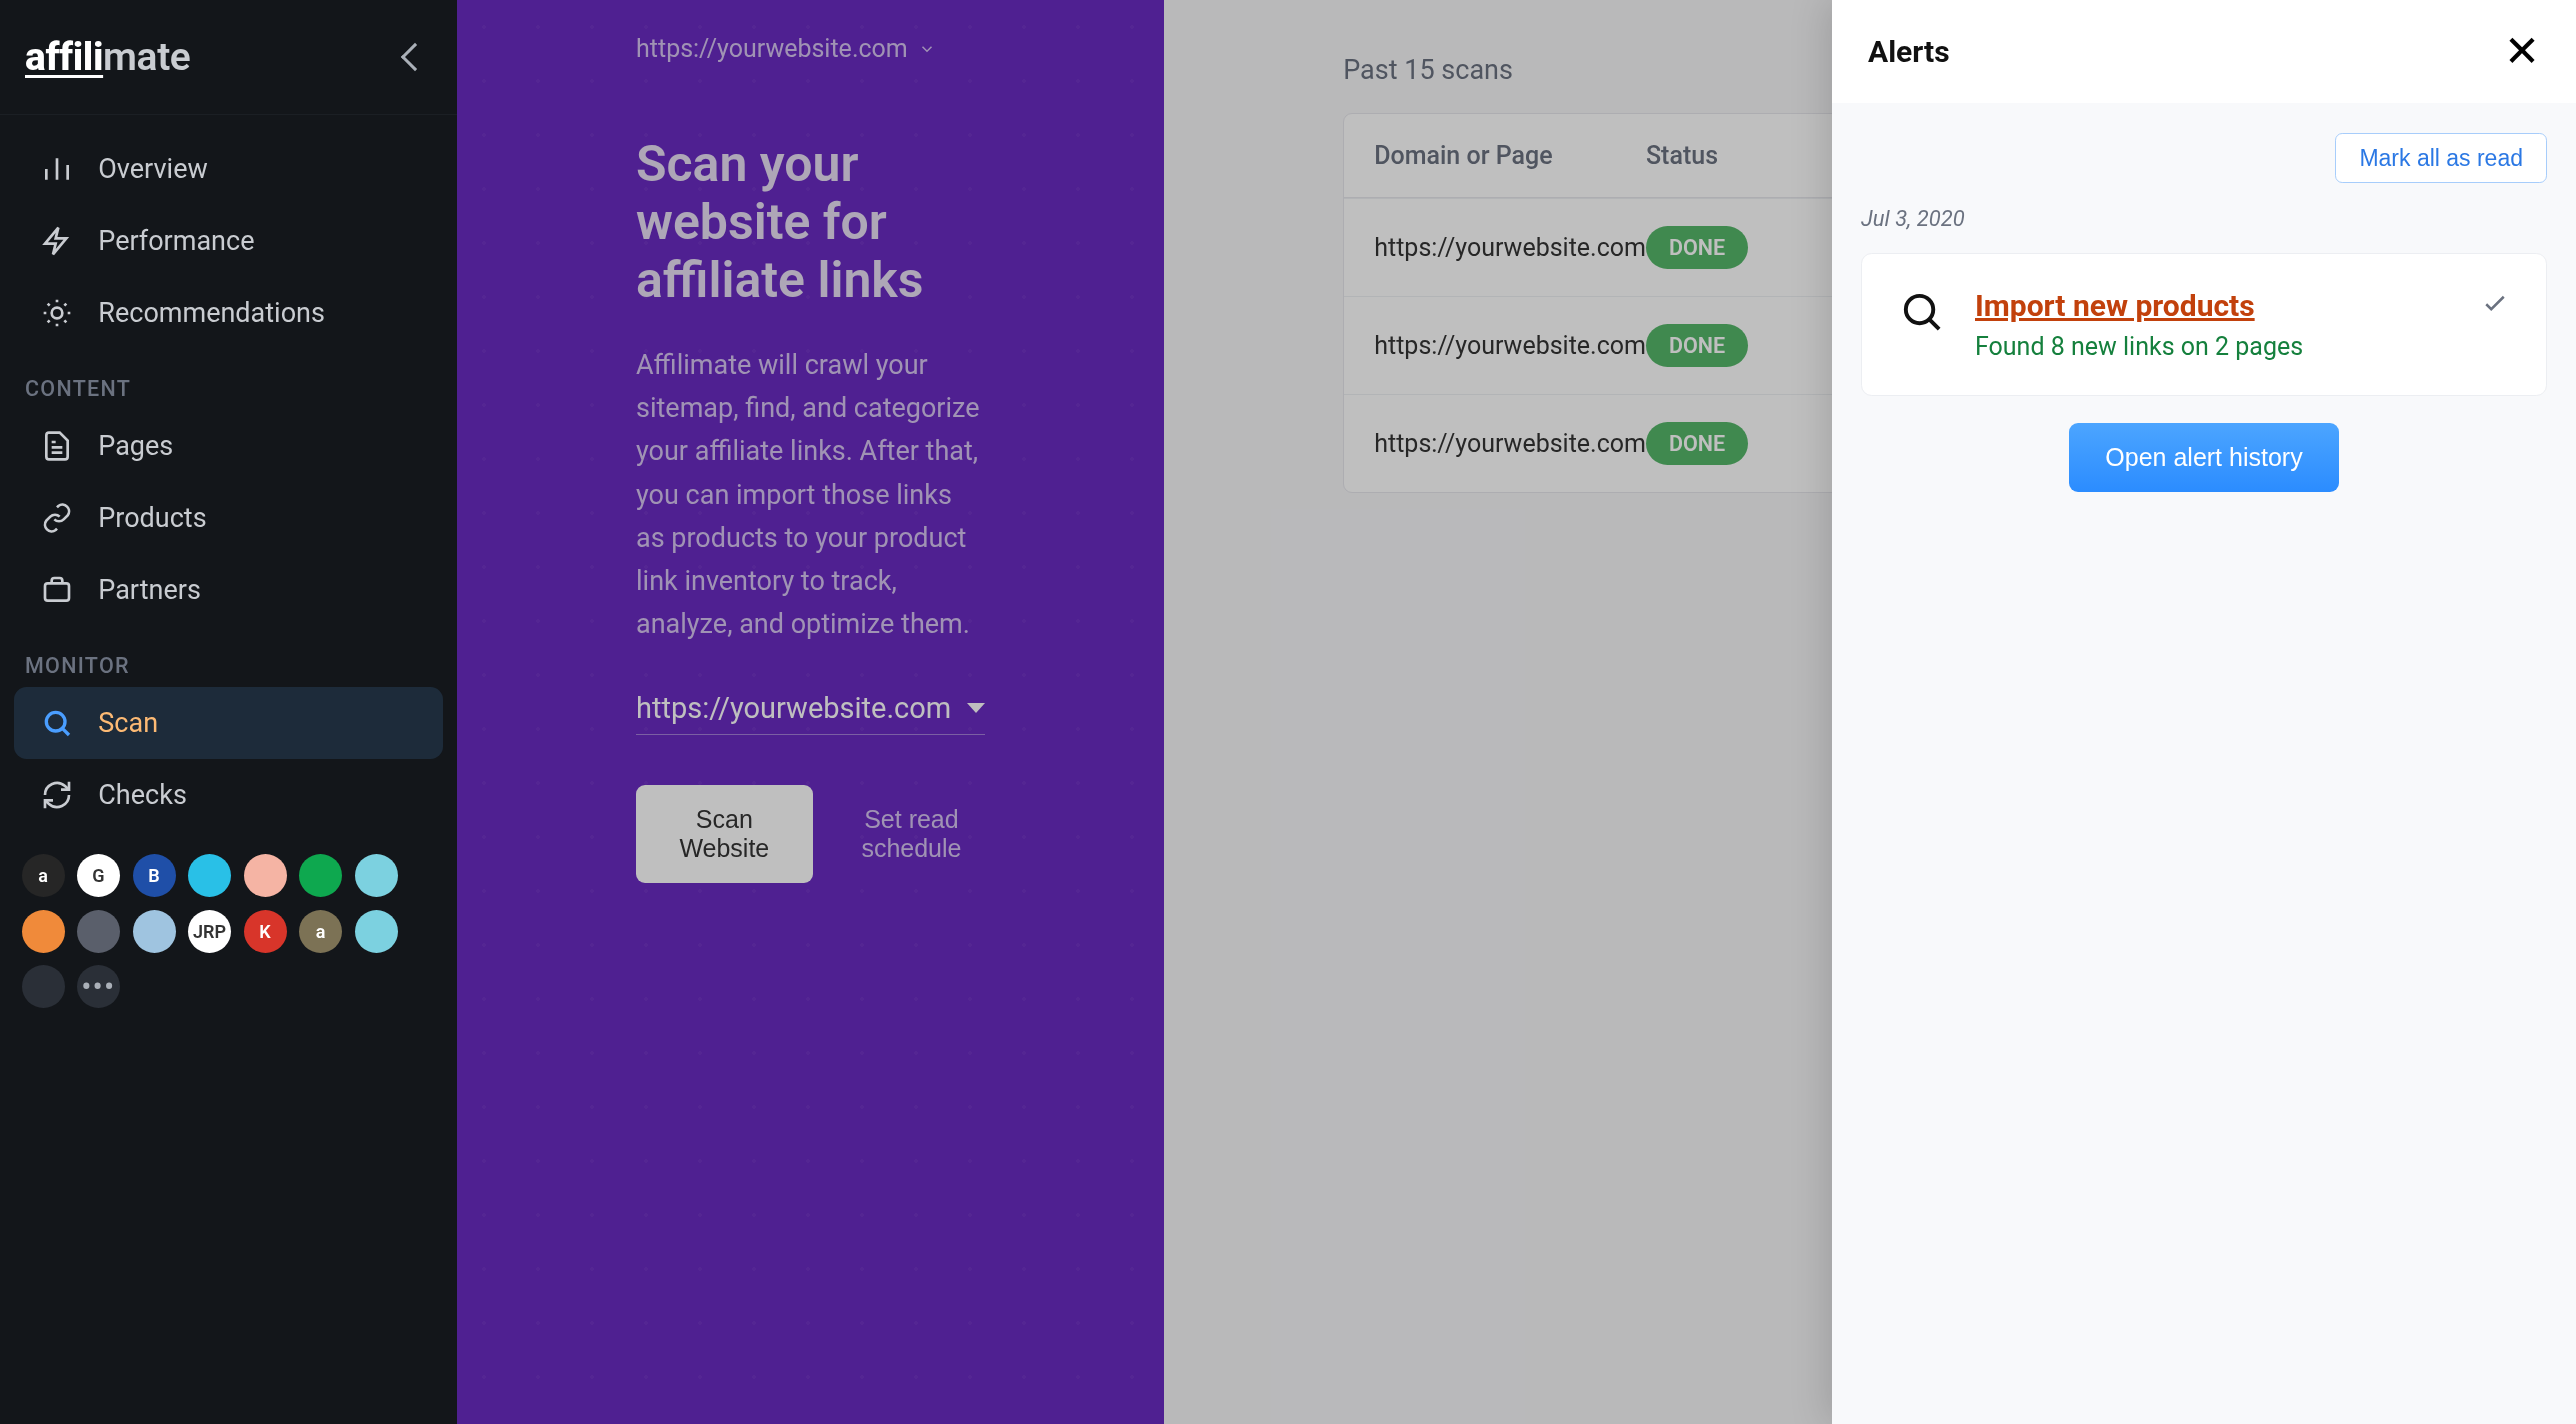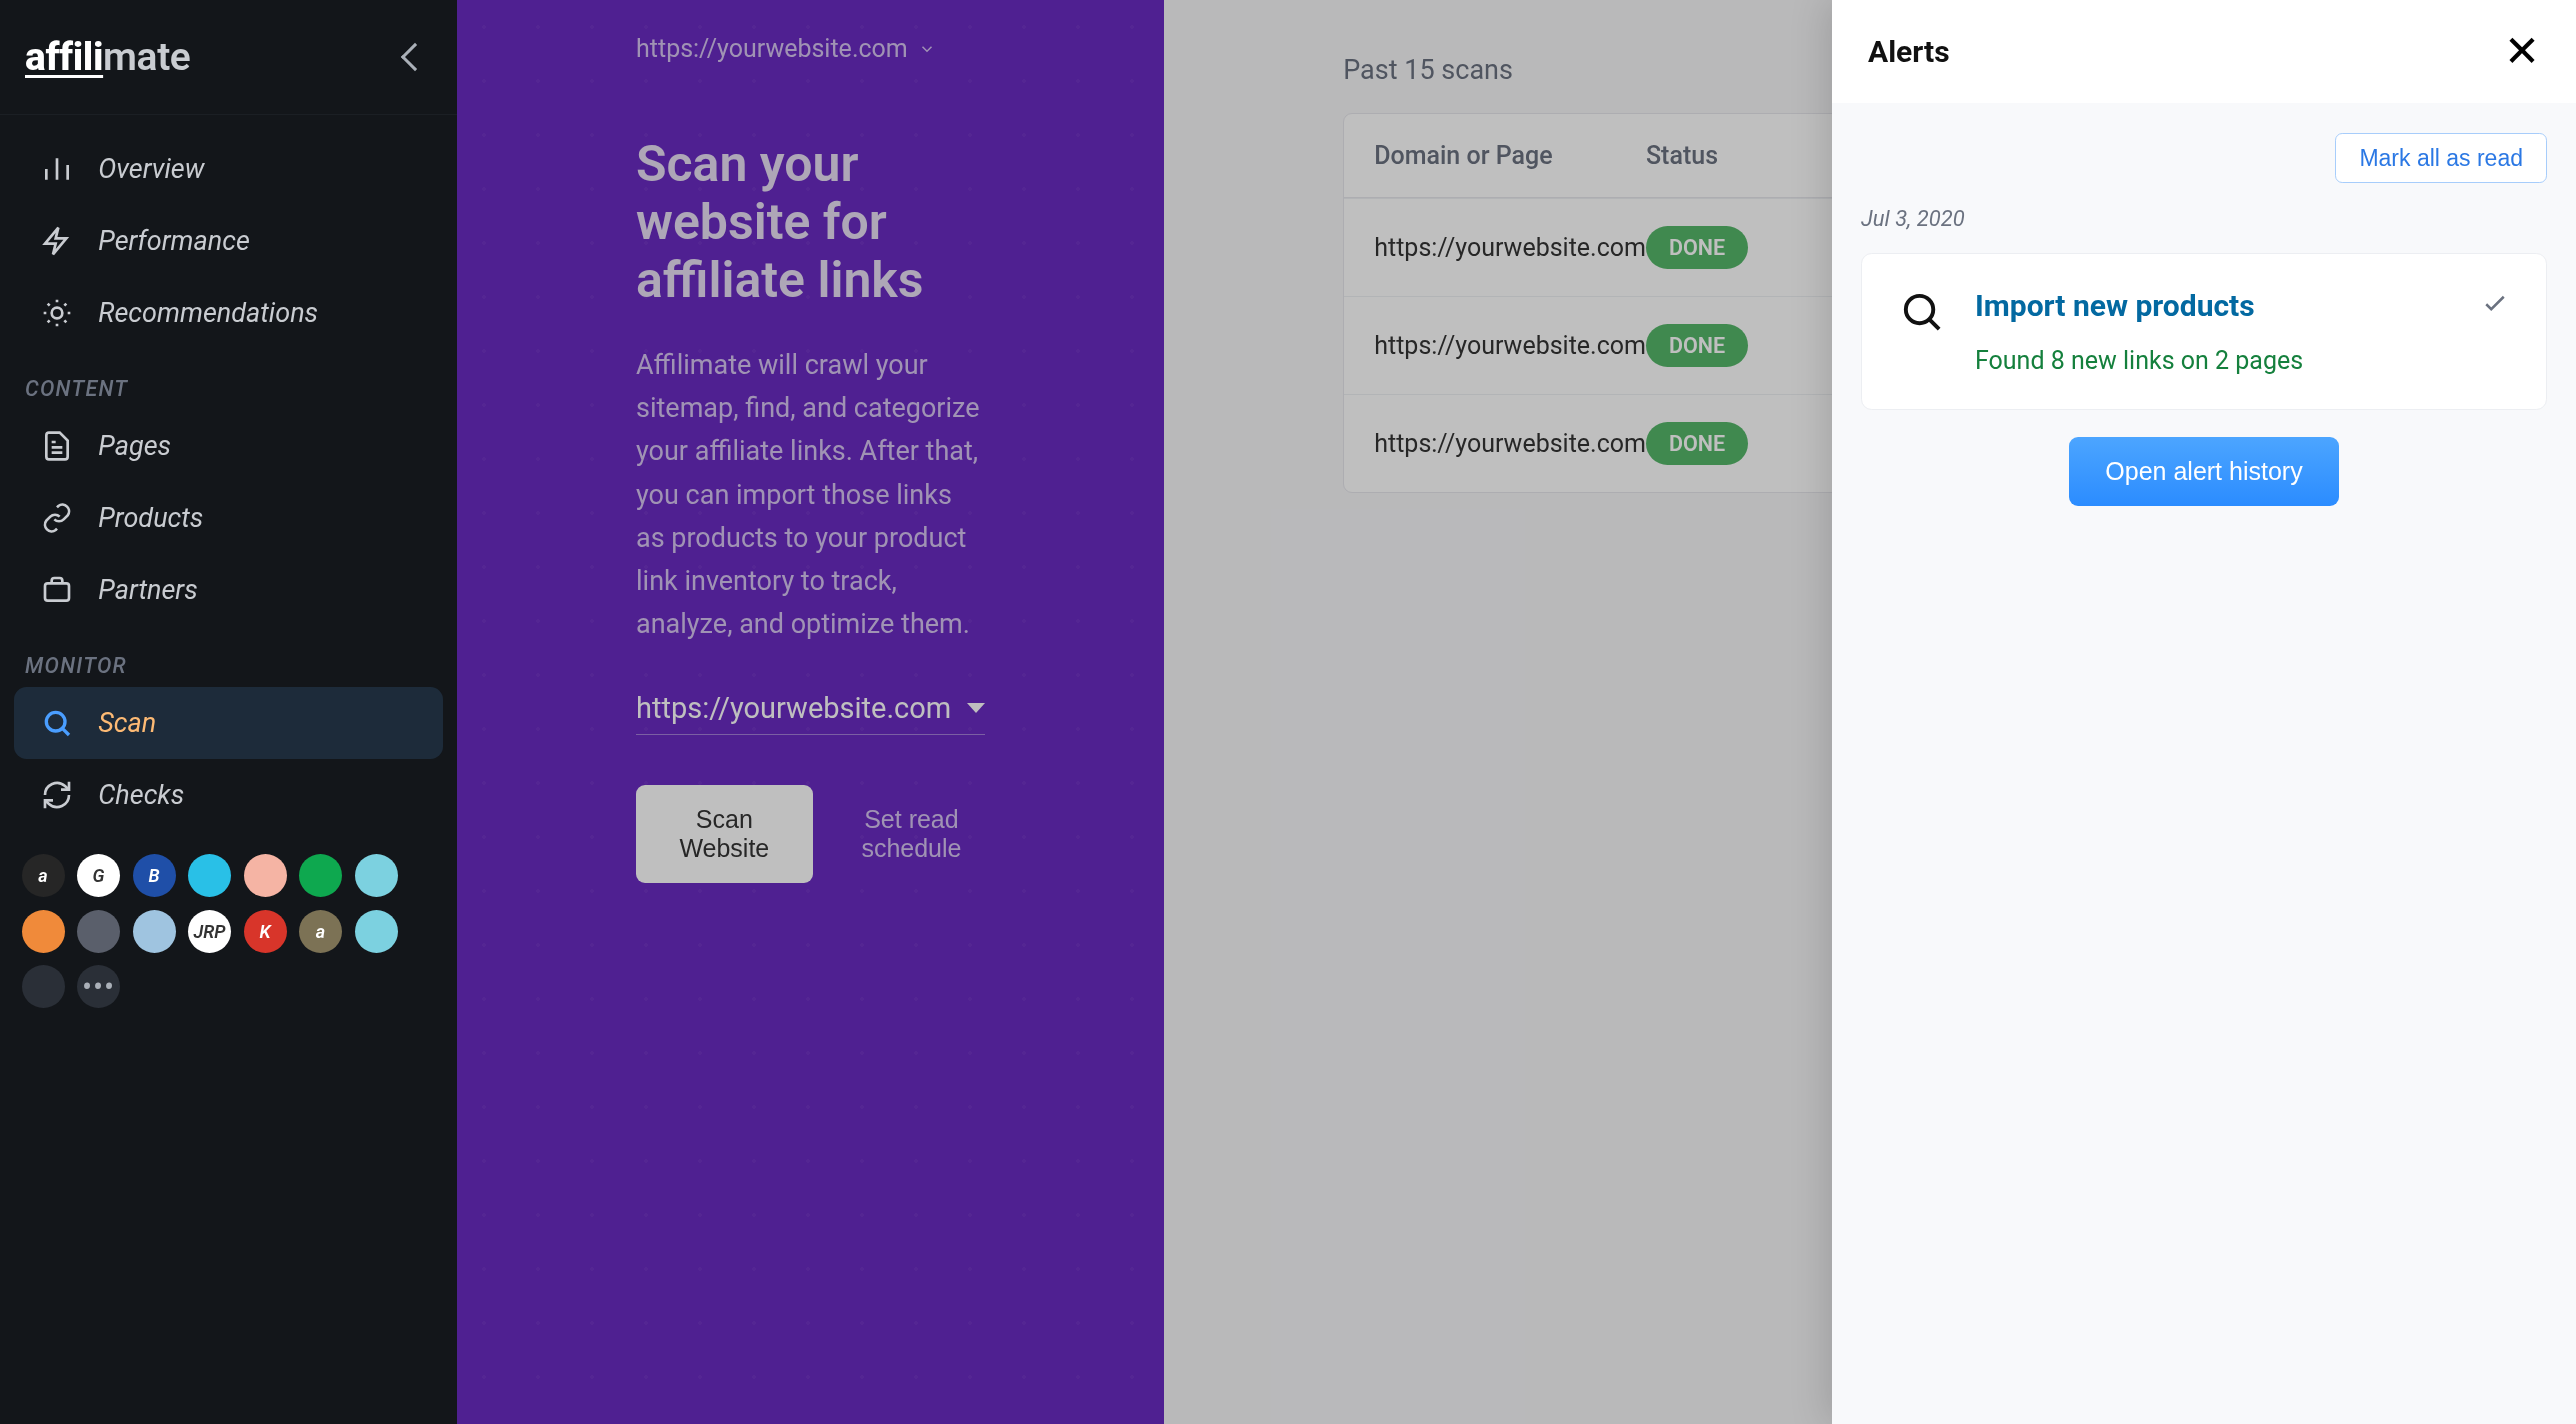--- a/index.html
+++ b/index.html
@@ -7,21 +7,21 @@
 body { display: flex; background: #f7f7f9; }
 
 
 .sidebar { width: 457px; background: #13161a; color: #c9ccd1; display: flex; flex-direction: column; flex-shrink: 0; position: relative; }
 .sidebar-top { display: flex; align-items: center; justify-content: space-between; height: 115px; padding: 0 32px 0 25px; background: #13161a; border-bottom: 0.9px solid #1b1f24; }
 .logo { font-size: 39px; font-weight: 600; letter-spacing: -0.4px; }
 .logo .u { text-decoration: underline; text-underline-offset: 5.4px; }
 .logo .bold { font-weight: 800; color: #fff; }
 .chevron-collapse { width: 20px; height: 20px; border-left: 3.6px solid #aab0b8; border-bottom: 3.6px solid #aab0b8; transform: rotate(45deg); cursor: pointer; }
 
-.nav { flex: 1; overflow-y: auto; padding-top: 18px; font-style: italic; }
+.nav { flex: 1; overflow-y: auto; padding-top: 18px; }
 .nav-item { display: flex; align-items: center; gap: 23px; padding: 18px 25px; font-size: 27px; color: #c9ccd1; cursor: pointer; border-radius: 12.5px; margin: 0 14.3px; }
 .nav-item.active { background: #1d2b3a; color: #fdba74; }
 .nav-item.active .icon svg { stroke: #4a9eff; }
 .nav-item .icon { width: 36px; height: 36px; display: flex; align-items: center; justify-content: center; }
 .nav-item .icon svg { stroke: #c9ccd1; }
 .section-title { padding: 27px 25px 9px; font-size: 21.5px; color: #6b7280; letter-spacing: 1.3px; font-weight: 500; }
 .partner-grid { padding: 23px 21.5px; display: flex; flex-wrap: wrap; gap: 12.5px; }
 .partner-dot { width: 43px; height: 43px; border-radius: 50%; font-size: 18px; font-weight: 600; display: flex; align-items: center; justify-content: center; color: #fff; }
 .more-dot { background: #2a2f37; color: #aab0b8; font-size: 27px; letter-spacing: 1.8px; }
 
@@ -54,21 +54,21 @@
 .alerts { width: 744px; background: #fff; flex-shrink: 0; display: flex; flex-direction: column; box-shadow: -5.4px 0 36px rgba(0,0,0,0.15); z-index: 10; }
 .alerts-header { display: flex; align-items: center; justify-content: space-between; padding: 30px 36px; }
 .alerts-header h3 { font-size: 30px; font-weight: 700; color: #111; }
 .close-x { font-size: 43px; font-weight: 300; cursor: pointer; line-height: 1; }
 .alerts-body { flex: 1; background: #f8f9fb; padding: 30px 29px; overflow-y: auto; }
 .mark-read { float: right; border: 1.8px solid #a7cdfb; color: #2b78e4; background: #fff; font-size: 23px; padding: 10.7px 23px; border-radius: 7.2px; cursor: pointer; margin-bottom: 23px; }
 .alert-date { clear: both; font-size: 22px; color: #6b7280; margin-bottom: 21.5px; font-style: italic; }
 .alert-card { background: #fff; border: 0.9px solid #eceef2; border-radius: 10.7px; padding: 34px 36px; display: flex; gap: 30px; align-items: flex-start; margin-bottom: 27px; }
 .alert-card .mag { flex-shrink: 0; }
 .alert-card .content { flex: 1; }
-.alert-card h4 { font-size: 30px; font-weight: 700; color: #0369a1; margin-bottom: 23px; }
+.alert-card h4 { font-size: 30px; font-weight: 700; color: #c2410c; margin-bottom: 9px; text-decoration: underline; }
 .alert-card p { font-size: 25px; color: #15803d; }
 .check-ic { flex-shrink: 0; }
 .open-history { display: block; margin: 9px auto 0; background: linear-gradient(#4ca5ff,#2b8cff); color: #fff; font-size: 25px; font-weight: 500; border: none; padding: 20px 36px; border-radius: 9px; cursor: pointer; }
 </style>
 </head>
 <body>
 
 <aside class="sidebar">
   <div class="sidebar-top">
     <div class="logo">

